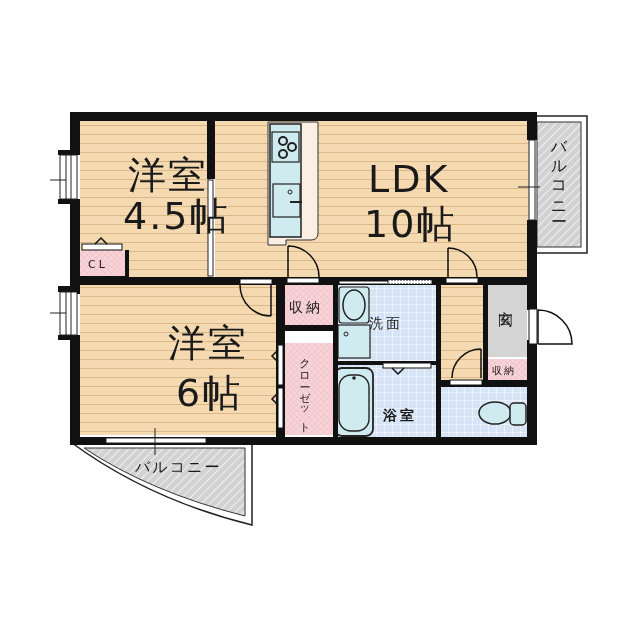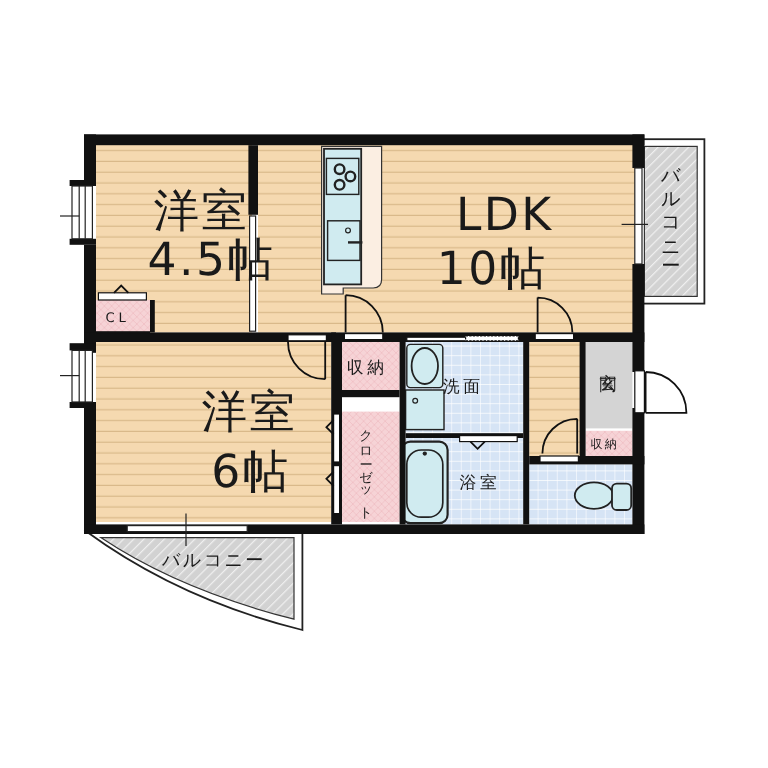--- a/index.html
+++ b/index.html
@@ -146,25 +146,25 @@
     <rect x="278" y="345" width="5" height="40" fill="#fff" stroke-width="1"></rect>
     <rect x="278" y="388" width="5" height="40" fill="#fff" stroke-width="1"></rect>
     <path d="M278 350 L272 356 L278 362 M278 393 L272 399 L278 405"></path>
     <rect x="82" y="244" width="40" height="6" fill="#fff" stroke-width="1"></rect>
     <path d="M95 244 L101 238 L107 244"></path>
   </g>
 </svg>
 
 <div class="lbl big" style="left:100px;top:156px;">洋室</div>
 <div class="lbl big" style="left:95px;top:197px;">4.5帖</div>
-<div class="lbl big" style="left:352px;top:160px;text-align:right;">LDK</div>
+<div class="lbl big" style="left:340px;top:160px;text-align:right;">LDK</div>
 <div class="lbl big" style="left:336px;top:205px;">10帖</div>
 <div class="lbl big" style="left:140px;top:324px;">洋室</div>
 <div class="lbl big" style="left:148px;top:374px;">6帖</div>
 <div class="lbl xs" style="left:88px;top:259px;text-align:center;">CL</div>
 <div class="lbl sm" style="left:289px;top:300px;">収納</div>
 <div class="lbl xs vert" style="left:299px;top:350px;">クローゼット</div>
 <div class="lbl sm" style="left:369px;top:316px;">洗面</div>
-<div class="lbl sm" style="left:383px;top:396px;">浴室</div>
+<div class="lbl sm" style="left:383px;top:408px;font-weight:bold;">浴室</div>
 <div class="lbl sm vert" style="left:499px;top:300px;">玄関</div>
 <div class="lbl xs" style="left:492px;top:366px;font-size:10px;letter-spacing:2px;">収納</div>
 <div class="lbl sm vert" style="left:551px;top:128px;font-size:16px;">バルコニー</div>
 <div class="lbl sm" style="left:135px;top:460px;font-size:15px;letter-spacing:2px;">バルコニー</div>
 
 </body></html>

